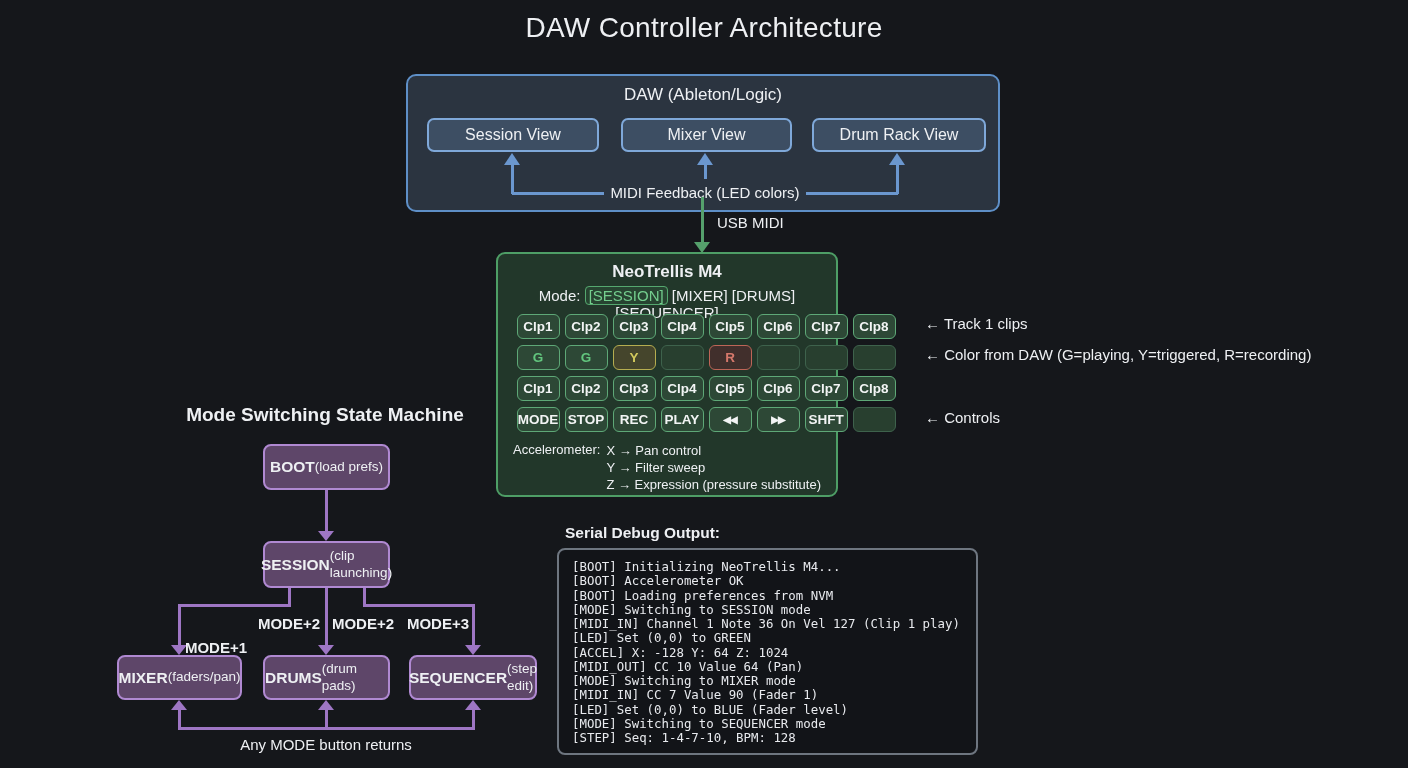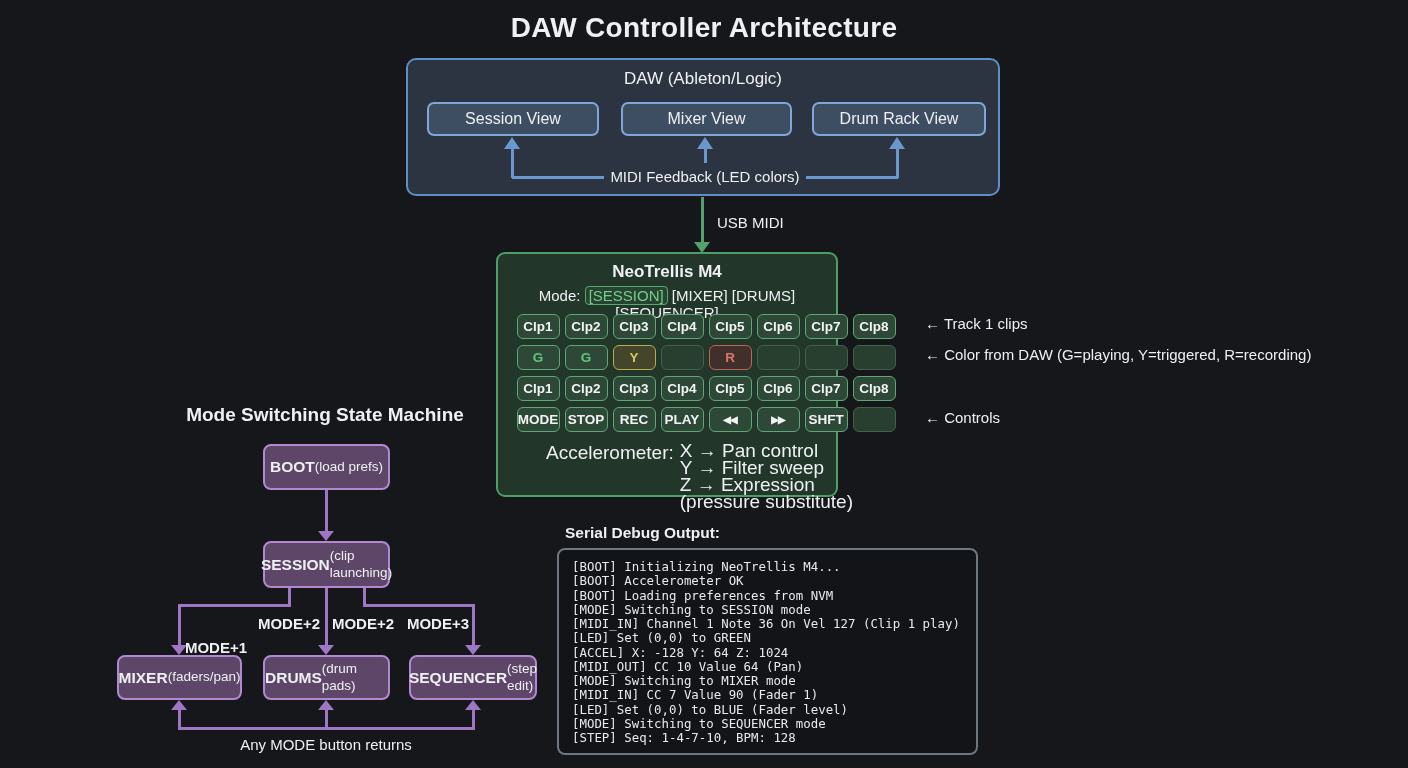--- a/index.html
+++ b/index.html
@@ -6,26 +6,26 @@
   .stage{
     position:relative;width:1408px;height:768px;overflow:hidden;
     background:#15171b;
     font-family:"Liberation Sans",sans-serif;
     color:#eef0f3;
   }
   .abs{position:absolute;}
   .ctr{text-align:center;}
 
   
-  .main-title{left:0;top:12px;width:1408px;font-size:28px;font-weight:700;letter-spacing:.3px;}
+  .main-title{left:0;top:12px;width:1408px;font-size:28px;font-weight:400;letter-spacing:.3px;}
   .sm-title{left:125px;top:404px;width:400px;font-size:19px;font-weight:700;}
   .serial-title{left:565px;top:524px;font-size:15.5px;font-weight:700;}
 
   
-  .daw-box{left:406px;top:58px;width:594px;height:138px;background:#2b3440;
+  .daw-box{left:406px;top:74px;width:594px;height:138px;background:#2b3440;
     border:2.5px solid #5e8fc7;border-radius:10px;box-sizing:border-box;}
   .daw-title{left:0;top:9px;width:100%;font-size:17px;}
   .view-box{top:42px;height:34px;background:#3d4e63;border:2px solid #7fa8d9;border-radius:7px;
     box-sizing:border-box;display:flex;align-items:center;justify-content:center;font-size:16px;}
   .vb1{left:19px;width:172px;} .vb2{left:213px;width:171px;} .vb3{left:404px;width:174px;}
   .bline{background:#6b97cf;}
   .arrow-up-blue{width:0;height:0;border-left:8px solid transparent;border-right:8px solid transparent;
     border-bottom:12px solid #6b97cf;}
   .fb-label{left:197px;top:108px;width:200px;font-size:15px;}
 
@@ -45,21 +45,21 @@
   .trellis-grid{left:14px;top:60px;width:388px;}
   .trellis-row{display:flex;justify-content:center;gap:5px;margin-bottom:6px;}
   .cell{width:43px;height:25px;border-radius:6px;box-sizing:border-box;border:1.5px solid #5ea877;
     background:#2d4836;display:flex;align-items:center;justify-content:center;
     font-size:13.5px;font-weight:600;color:#f2f4f4;}
   .cell.empty{border-color:#3e624c;background:#283f2f;}
   .cell.green{color:#62c67e;}
   .cell.yellow{border-color:#b5ad50;background:#45452c;color:#d2c95c;}
   .cell.red{border-color:#bd6557;background:#412f2c;color:#d5786b;}
   .cell.glyph{font-size:10px;letter-spacing:-1px;}
-  .accel{left:0;top:188px;width:100%;display:flex;justify-content:center;gap:6px;font-size:19px;margin-left:48px;}
+  .accel{left:0;top:188px;width:100%;display:flex;justify-content:center;gap:6px;font-size:13px;}
   .accel .lines div{line-height:17px;}
 
   
   .anno{left:925px;font-size:15px;white-space:nowrap;}
 
   
   .sm-node{background:#5e4669;border:2px solid #b089d2;border-radius:8px;box-sizing:border-box;
     display:flex;flex-direction:row;align-items:center;justify-content:center;line-height:1.25;}
   .sm-node .t1{font-size:15.5px;font-weight:600;}
   .sm-node .t2{font-size:13.5px;}

